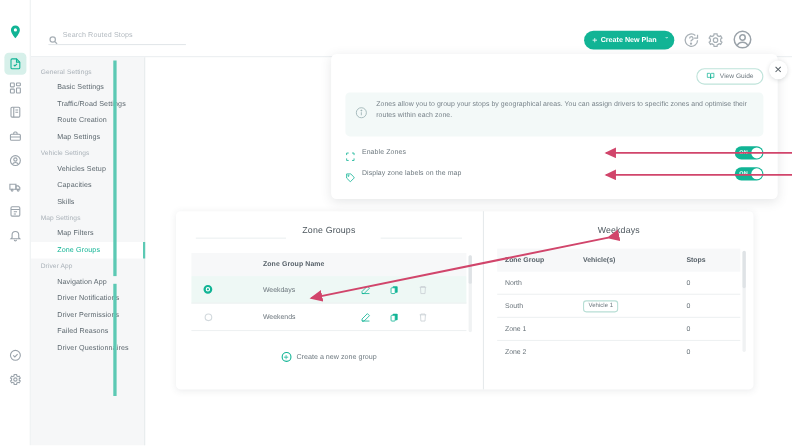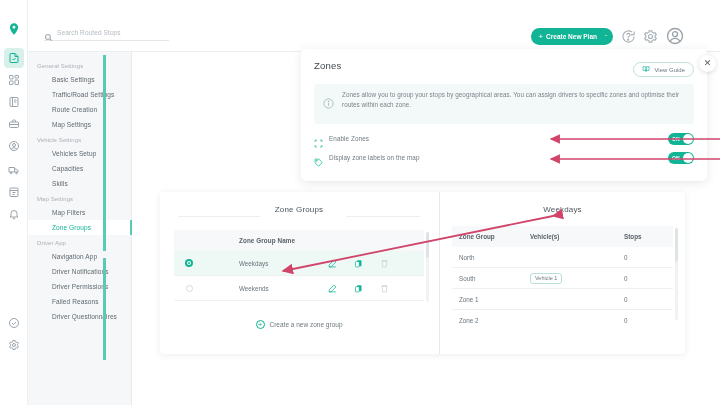--- a/index.html
+++ b/index.html
@@ -496,21 +496,20 @@
         </div>
       </div>
 
       <div class="scroll-track" style="right:7px; top:36px; height:92px;">
         <div class="scroll-thumb" style="top:0; height:34px;"></div>
       </div>
     </div>
   </div>
 
   <div class="modal">
-    <div class="modal-title">Zones</div>
 
     <button class="guide-btn">
       <span>
         <svg viewBox="0 0 24 24" fill="none" stroke="currentColor" stroke-width="2">
             <path d="M3 5h6a3 3 0 0 1 3 3v11a3 3 0 0 0-3-3H3z"></path>
             <path d="M21 5h-6a3 3 0 0 0-3 3v11a3 3 0 0 1 3-3h6z"></path>
           </svg>
       </span>
       <span>View Guide</span>
     </button>

